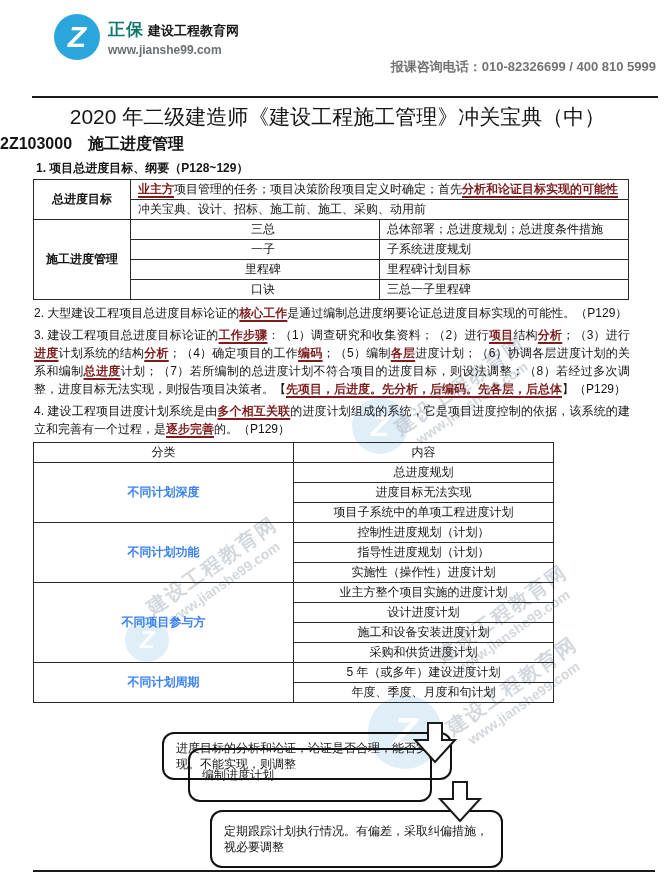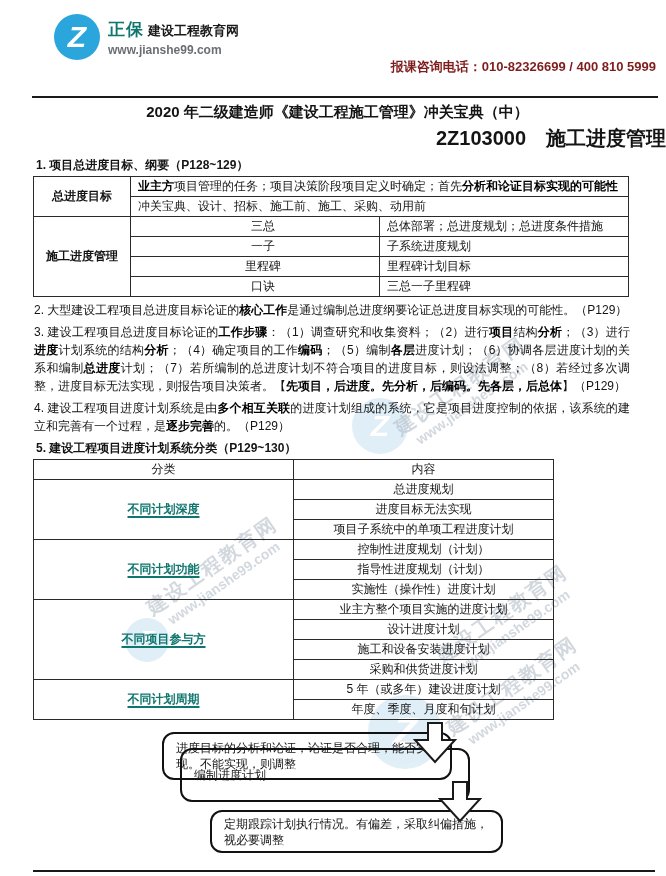--- a/index.html
+++ b/index.html
@@ -27,60 +27,60 @@
     width:46px;height:46px;border-radius:50%;background:#2ba6dc;color:#fff;
     display:flex;align-items:center;justify-content:center;
     font-size:30px;font-weight:bold;font-style:italic;
   }
   .logo-cols{margin-left:8px;}
   .logo-row1{display:flex;align-items:baseline;}
   .brand{color:#0f766e;font-size:17px;font-weight:bold;letter-spacing:1px;}
   .site{color:#1a1a1a;font-size:13px;font-weight:bold;margin-left:4px;}
   .url{color:#6b6f73;font-size:12px;font-weight:bold;margin-top:2px;}
   .hotline{
-    position:absolute;right:10px;top:58px;font-size:13px;font-weight:bold;color:#7f1d1d;
+    position:absolute;right:10px;top:58px;font-size:13px;font-weight:bold;color:#737373;
   }
   .header-rule{
     position:relative;z-index:1;margin:20px 8px 0 32px;height:0;
     border-top:2px solid #1a1a1a;
   }
-  .title1{position:relative;z-index:1;text-align:center;font-size:15px;font-weight:bold;margin-top:5px;padding-left:9px;}
-  .title2{position:relative;z-index:1;text-align:right;font-size:20px;font-weight:bold;margin-top:3px;}
+  .title1{position:relative;z-index:1;text-align:center;font-size:21px;font-weight:normal;margin-top:5px;padding-left:9px;}
+  .title2{position:relative;z-index:1;text-align:left;font-size:16px;font-weight:bold;margin-top:3px;}
   .section-heading{
     position:relative;z-index:1;margin:8px 0 0 34px;font-size:12.5px;font-weight:bold;
   }
   .item-heading{position:relative;z-index:1;margin:5px 0 2px 36px;font-size:12px;font-weight:bold;}
   
   table{border-collapse:collapse;position:relative;z-index:1;margin-left:33px;
         font-size:12px;table-layout:fixed;background:transparent;}
   td,th{border:1px solid #2a2a2a;padding:1px 4px;height:17px;vertical-align:middle;}
   .t1{width:596px;}
   .t1 .c1{width:88px;text-align:center;font-weight:bold;}
   .t1 .c2{width:78px;text-align:center;padding-left:20px;}
   .t1 .cv{text-align:left;padding-left:7px;}
   .t2{width:521px;margin-top:2px;}
   .t2 th{width:238px;text-align:center;font-weight:normal;}
   .t2 td{text-align:center;}
-  .red-label{color:#0f766e;font-weight:bold;text-decoration:underline;
+  .red-label{color:#3b82f6;font-weight:bold;
              text-decoration-thickness:1.5px;text-underline-offset:3px;text-align:center;}
   
   .para{position:relative;z-index:1;margin:4px 36px 4px 34px;font-size:12px;line-height:18px;
         text-align:justify;}
-  .rr{color:#000000;font-weight:bold;
+  .rr{color:#7f1d1d;font-weight:bold;text-decoration:underline;
       text-decoration-thickness:1.5px;text-underline-offset:3px;}
   
   .flow{position:absolute;left:0;top:0;width:666px;height:876px;z-index:2;pointer-events:none;}
   .fbox{
     position:absolute;border:2px solid #111;border-radius:12px;background:transparent;
     font-size:12px;line-height:16px;display:flex;align-items:center;padding:4px 12px;
     box-sizing:border-box;z-index:2;
   }
   .b1{left:162px;top:732px;width:290px;height:48px;justify-content:center;}
-  .b2{left:180px;top:748px;width:290px;height:54px;}
-  .b3{left:210px;top:810px;width:293px;height:43px;}
+  .b2{left:188px;top:748px;width:244px;height:54px;}
+  .b3{left:210px;top:810px;width:293px;height:58px;}
   .arrow{position:absolute;z-index:3;}
   .a1{left:412px;top:722px;}
   .a2{left:437px;top:781px;}
   .footer-rule{
     position:absolute;left:33px;top:870px;width:622px;height:0;
     border-top:2px solid #1a1a1a;z-index:1;
   }
 </style>
 </head>
 <body>
@@ -169,21 +169,20 @@
       <td class="c2">口诀</td>
       <td class="cv">三总一子里程碑</td>
     </tr>
   </tbody>
     </table>
 
   <div class="para"><span>2. 大型建设工程项目总进度目标论证的</span><span class="rr">核心工作</span><span>是通过编制总进度纲要论证总进度目标实现的可能性。（P129）</span></div>
   <div class="para"><span>3. 建设工程项目总进度目标论证的</span><span class="rr">工作步骤</span><span>：（1）调查研究和收集资料；（2）进行</span><span class="rr">项目</span><span>结构</span><span class="rr">分析</span><span>；（3）进行</span><span class="rr">进度</span><span>计划系统的结构</span><span class="rr">分析</span><span>；（4）确定项目的工作</span><span class="rr">编码</span><span>；（5）编制</span><span class="rr">各层</span><span>进度计划；（6）协调各层进度计划的关系和编制</span><span class="rr">总进度</span><span>计划；（7）若所编制的总进度计划不符合项目的进度目标，则设法调整；（8）若经过多次调整，进度目标无法实现，则报告项目决策者。【</span><span class="rr">先项目，后进度。先分析，后编码。先各层，后总体</span><span>】（P129）</span></div>
   <div class="para"><span>4. 建设工程项目进度计划系统是由</span><span class="rr">多个相互关联</span><span>的进度计划组成的系统，它是项目进度控制的依据，该系统的建立和完善有一个过程，是</span><span class="rr">逐步完善</span><span>的。（P129）</span></div>
 
-  <div class="item-heading">5. 建设工程项目进度计划系统分类（P129~130）</div>
   <table class="t2">
     <tbody>
         <tr>
       <th>分类</th>
       <th>内容</th>
     </tr>
     <tr>
       <td class="red-label" rowspan="3">不同计划深度</td>
       <td>总进度规划</td>
     </tr>

